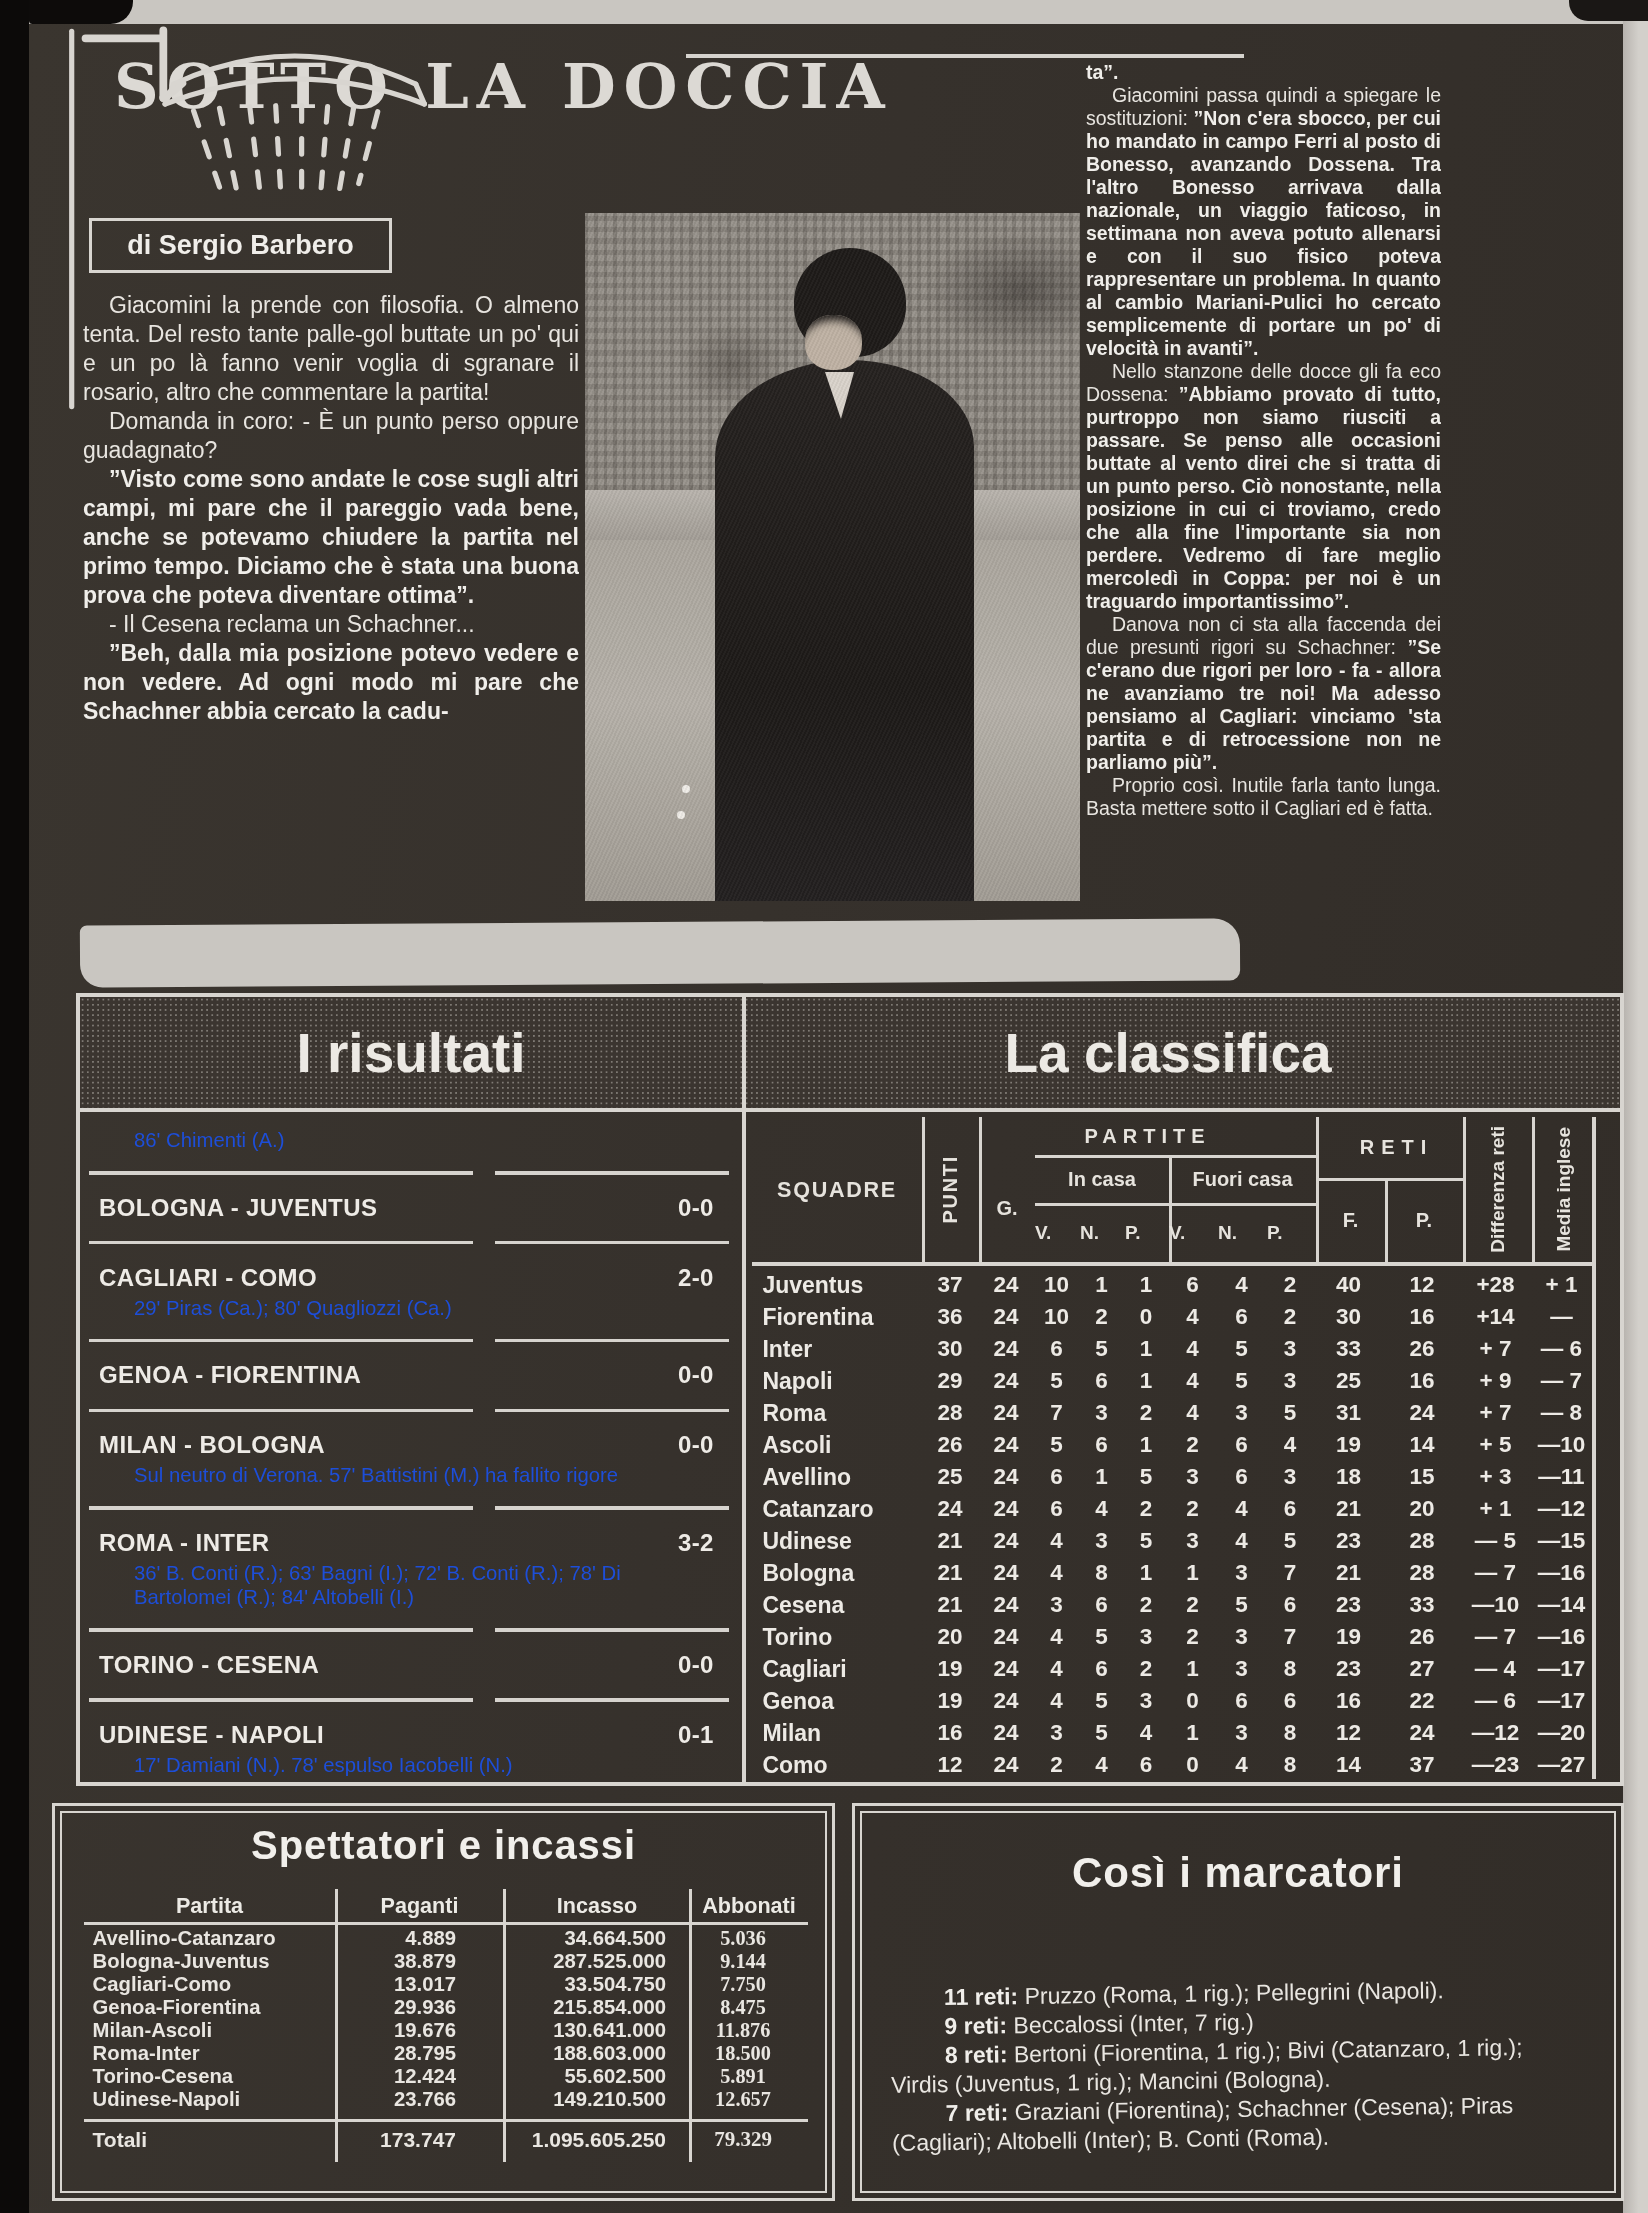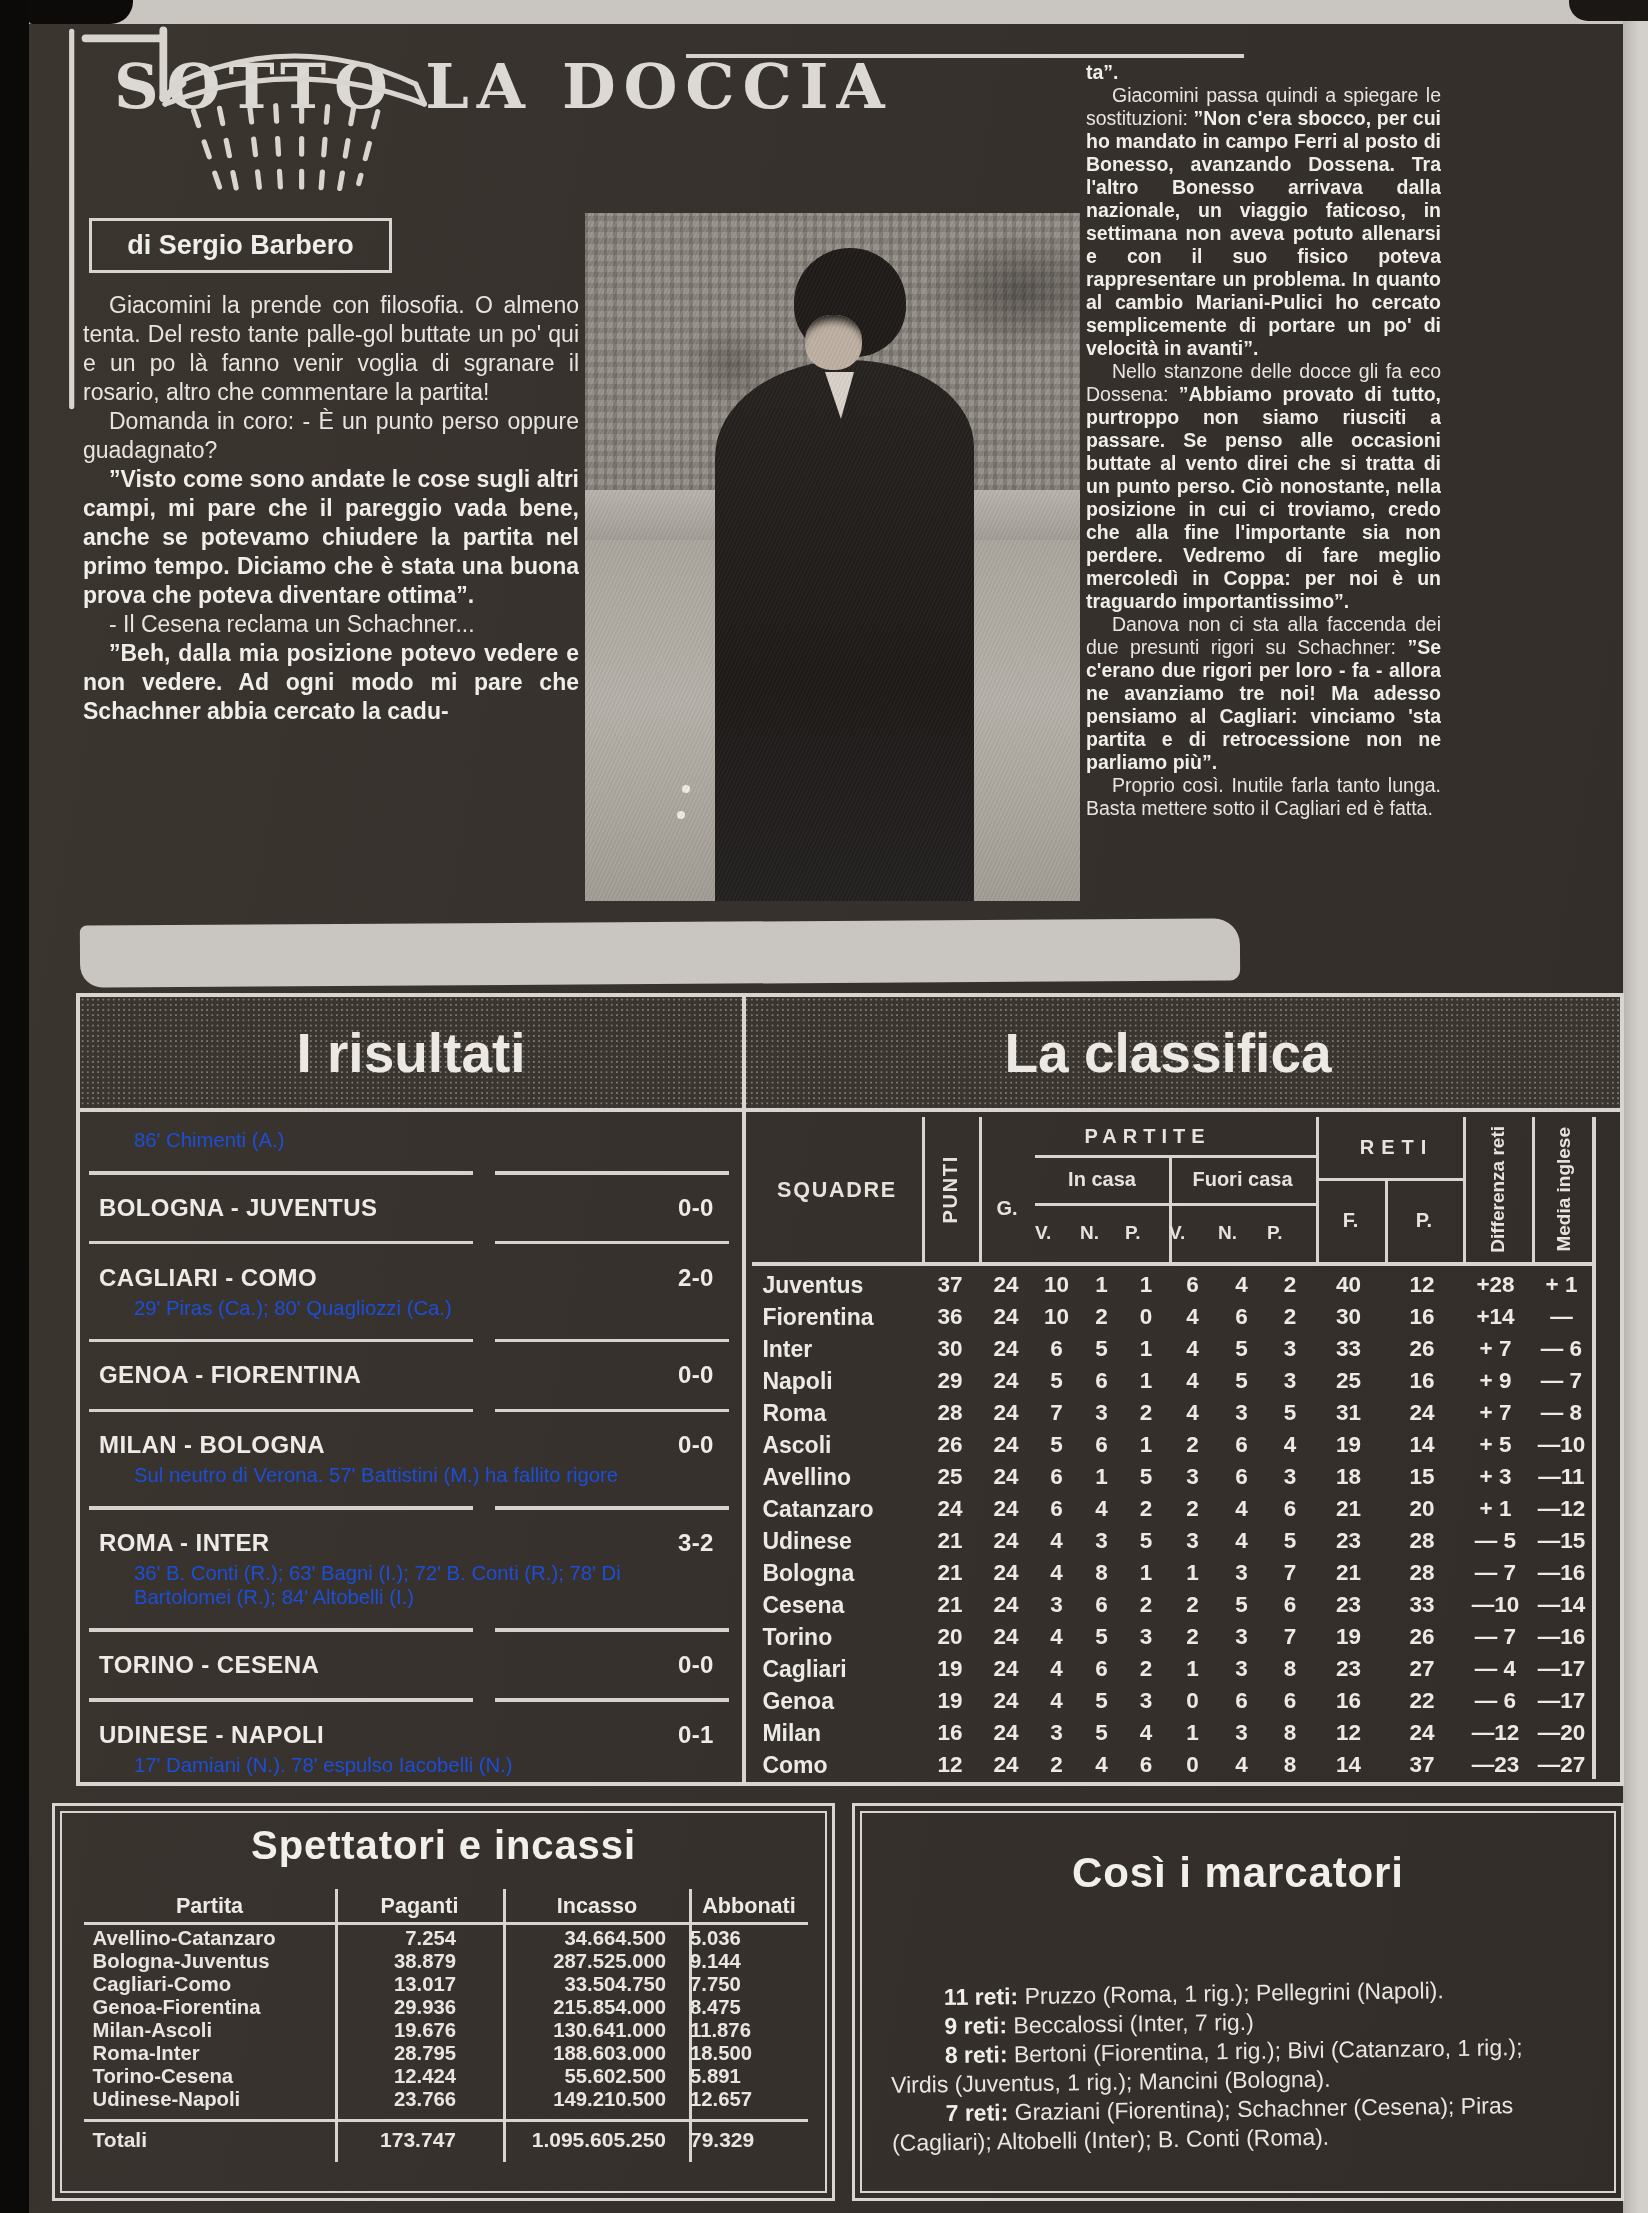--- a/index.html
+++ b/index.html
@@ -125,21 +125,21 @@
   .sp-vl{position:absolute;top:0;bottom:0;width:2.6px;background:#d8d5d0;}
   .sp-hl{position:absolute;left:0;right:0;height:2.6px;background:#d8d5d0;}
   .sp-head{display:grid;grid-template-columns:251px 169px 186px 118px;height:33px;align-items:center;
       font-size:21.6px;color:#eceae5;text-align:center;}
   .sp-rows{position:absolute;left:0;top:38px;right:0;}
   .sp-row{display:grid;grid-template-columns:251px 169px 186px 118px;height:23px;align-items:center;
       font-size:20.3px;color:#e9e6e1;}
   .sp-row .sp-c0{padding-left:8.6px;}
   .sp-c1{text-align:right;padding-right:48px;}
   .sp-c2{text-align:right;padding-right:24px;}
-  .sp-c3{text-align:left;padding-right:12px;}
+  .sp-c3{text-align:center;padding-right:12px;font-family:Liberation Serif, serif;}
   .sp-total{position:absolute;left:0;right:0;top:235px;}
   .sp-total .sp-row{height:31px;font-size:21px;}
 
   .marc-text{position:absolute;left:36px;right:36px;top:173px;transform:rotate(-0.8deg);
       font-size:23px;line-height:29px;color:#e9e6e1;}
   .marc-text p{margin:0;text-indent:54px;text-align:left;}
 </style>
 </head>
 <body>
 
@@ -570,21 +570,21 @@
         <span>Incasso</span>
         <span>Abbonati</span>
       </div>
       <div class="sp-vl" style="left:251px;"></div>
       <div class="sp-vl" style="left:419px;"></div>
       <div class="sp-vl" style="left:605px;"></div>
       <div class="sp-hl" style="top:33px;"></div>
       <div class="sp-rows" id="sp-rows">
           <div class="sp-row">
             <span class="sp-c0">Avellino-Catanzaro</span>
-            <span class="sp-c1">7.254</span>
+            <span class="sp-c1">4.889</span>
             <span class="sp-c2">34.664.500</span>
             <span class="sp-c3">5.036</span>
           </div>
           <div class="sp-row">
             <span class="sp-c0">Bologna-Juventus</span>
             <span class="sp-c1">38.879</span>
             <span class="sp-c2">287.525.000</span>
             <span class="sp-c3">9.144</span>
           </div>
           <div class="sp-row">

